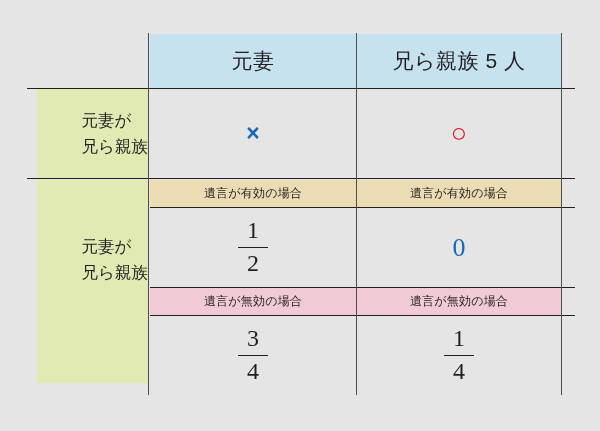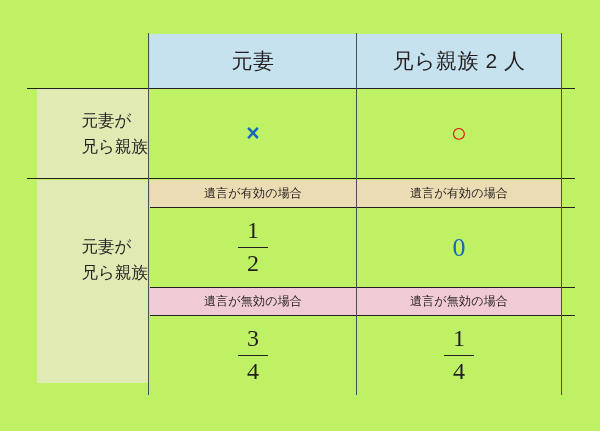--- a/index.html
+++ b/index.html
@@ -12,21 +12,21 @@
     height: 431px;
     font-family: "Liberation Sans", "DejaVu Sans", sans-serif;
     color: #1a1a1a;
     overflow: hidden;
   }
 
   #stage {
     position: relative;
     width: 600px;
     height: 431px;
-    background: #bef264;
+    background: #e5e5e5;
   }
 
   
   .fill {
     position: absolute;
   }
   .fill-green  { background: #e2eab4; }
   .fill-blue   { background: #c5e2ee; }
   .fill-beige  { background: #ecdcb4; }
   .fill-pink   { background: #f0cbd5; }
@@ -133,21 +133,21 @@
 
   <div class="vline" style="left:148px; top:33px; height:362px;"></div>
   <div class="vline" style="left:356px; top:33px; height:362px;"></div>
   <div class="vline" style="left:561px; top:33px; height:362px;"></div>
 
   <div class="cell head-text" style="left:150px; top:34px; width:206px; height:54px;">
     <span>元妻</span>
   </div>
 
   <div class="cell head-text" style="left:357px; top:34px; width:204px; height:54px;">
-    <span>兄ら親族 2 人</span>
+    <span>兄ら親族 5 人</span>
   </div>
 
   <div class="cell left-label rowhead-text" style="left:46px; top:89px; width:102px; height:89px;">
     <div>
       <div>元妻が</div>
       <div>兄ら親族</div>
     </div>
   </div>
 
   <div class="cell" style="left:150px; top:89px; width:206px; height:89px;">

